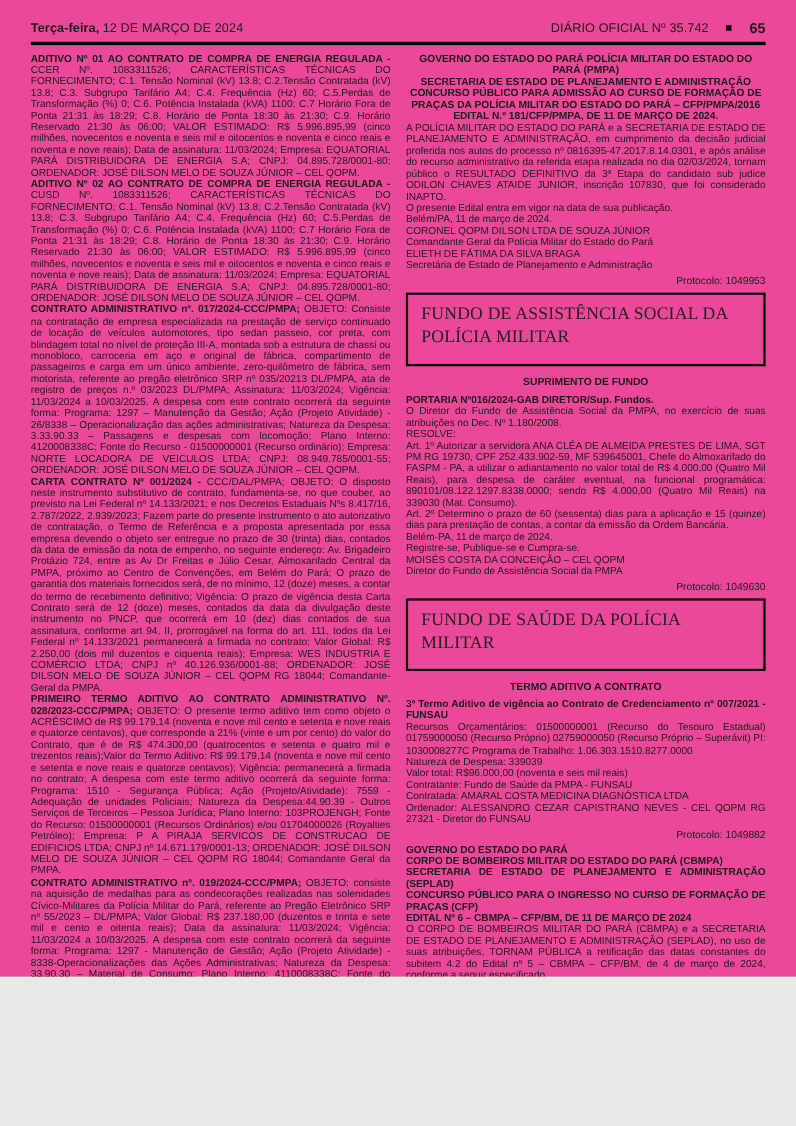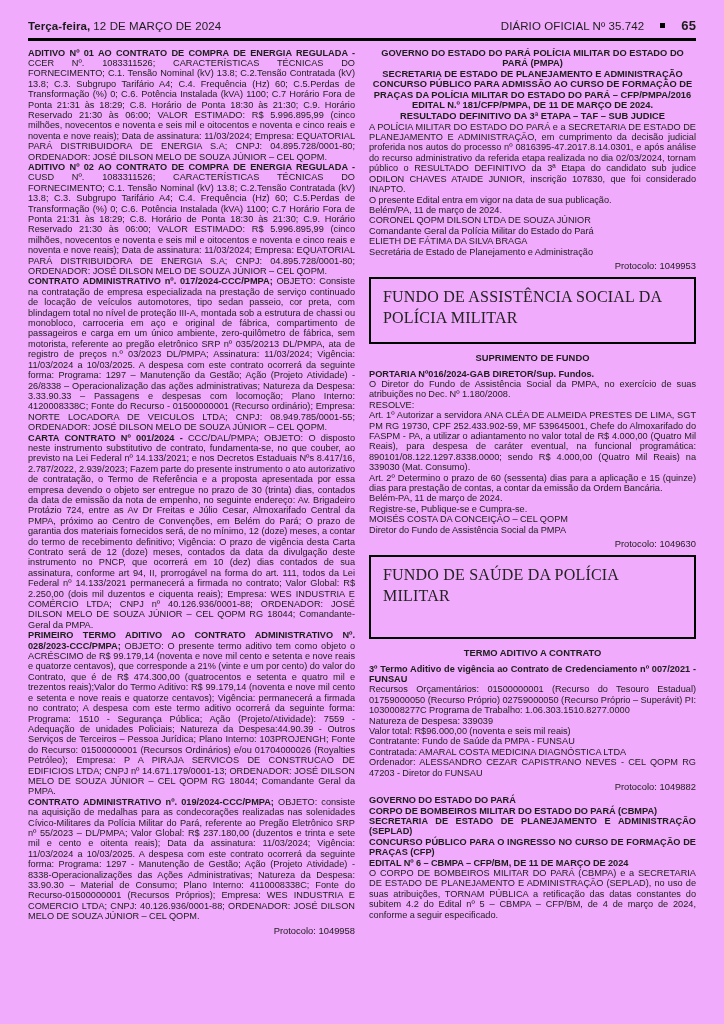--- a/index.html
+++ b/index.html
@@ -1,20 +1,20 @@
 <!DOCTYPE html>
 <html lang="pt"><head>
 <meta charset="utf-8">
 <style>
   html,body{margin:0;padding:0;background:#e8e8e8;}
   .page{
     position:relative;
-    width:724px;height:1024px;
+    width:724px;height:888px;
     margin:0 auto;
-    background:#f0abfc;
+    background:#ec4899;
     color:#1c1c1c;
     font-family:"Liberation Sans","DejaVu Sans",sans-serif;
     overflow:hidden;
     box-sizing:border-box;
     padding:18px 28px 0 28px;
   }
   
   .hdr{display:flex;justify-content:space-between;align-items:baseline;font-size:11.5px;letter-spacing:.1px;}
   .hdr .b{font-weight:bold;}
   .hdr .h-left span{margin-right:3px;}
@@ -35,21 +35,21 @@
   
   .boxed{
     border:2.5px solid #000;
     margin:6px 0 8px;
     padding:8px 12px 13px;
     font-family:"Liberation Serif","DejaVu Serif",serif;
     font-size:16px;line-height:1.3;
     letter-spacing:.2px;
     color:#222;
   }
-  .boxed.tall{padding-bottom:30px;}
+  .boxed.tall{padding-bottom:12px;}
 </style>
 </head>
 <body>
 
 <div class="page">
 
   <header class="hdr">
     <div class="h-left">
       <span class="b">Terça-feira,</span><span>12 DE MARÇO DE 2024</span>
     </div>
@@ -72,21 +72,20 @@
       <p class="blk"><span class="lead">CONTRATO ADMINISTRATIVO nº. 019/2024-CCC/PMPA; </span><span>OBJETO: consiste na aquisição de medalhas para as condecorações realizadas nas solenidades Cívico-Militares da Polícia Militar do Pará, referente ao Pregão Eletrônico SRP nº 55/2023 – DL/PMPA; Valor Global: R$ 237.180,00 (duzentos e trinta e sete mil e cento e oitenta reais); Data da assinatura: 11/03/2024; Vigência: 11/03/2024 a 10/03/2025. A despesa com este contrato ocorrerá da seguinte forma: Programa: 1297 - Manutenção de Gestão; Ação (Projeto Atividade) - 8338-Operacionalizações das Ações Administrativas; Natureza da Despesa: 33.90.30 – Material de Consumo; Plano Interno: 4110008338C; Fonte do Recurso-01500000001 (Recursos Próprios); Empresa: WES INDUSTRIA E COMERCIO LTDA; CNPJ: 40.126.936/0001-88; ORDENADOR: JOSÉ DILSON MELO DE SOUZA JÚNIOR – CEL QOPM.</span></p>
       <p class="protocol">Protocolo: 1049958</p>
     </div>
 
     <div class="col">
 
       <section>
         <p class="pmpa-head">GOVERNO DO ESTADO DO PARÁ POLÍCIA MILITAR DO ESTADO DO PARÁ (PMPA)</p>
         <p class="pmpa-head">SECRETARIA DE ESTADO DE PLANEJAMENTO E ADMINISTRAÇÃO CONCURSO PÚBLICO PARA ADMISSÃO AO CURSO DE FORMAÇÃO DE PRAÇAS DA POLÍCIA MILITAR DO ESTADO DO PARÁ – CFP/PMPA/2016</p>
         <p class="pmpa-head">EDITAL N.º 181/CFP/PMPA, DE 11 DE MARÇO DE 2024.</p>
-        <p class="pmpa-head">RESULTADO DEFINITIVO DA 3ª ETAPA – TAF – SUB JUDICE</p>
         <p class="blk">A POLÍCIA MILITAR DO ESTADO DO PARÁ e a SECRETARIA DE ESTADO DE PLANEJAMENTO E ADMINISTRAÇÃO, em cumprimento da decisão judicial proferida nos autos do processo nº 0816395-47.2017.8.14.0301, e após análise do recurso administrativo da referida etapa realizada no dia 02/03/2024, tornam público o RESULTADO DEFINITIVO da 3ª Etapa do candidato sub judice ODILON CHAVES ATAIDE JUNIOR, inscrição 107830, que foi considerado INAPTO.</p>
         <p class="blk">O presente Edital entra em vigor na data de sua publicação.</p>
         <p class="blk">Belém/PA, 11 de março de 2024.</p>
         <p class="blk">CORONEL QOPM DILSON LTDA DE SOUZA JÚNIOR</p>
         <p class="blk">Comandante Geral da Polícia Militar do Estado do Pará</p>
         <p class="blk">ELIETH DE FÁTIMA DA SILVA BRAGA</p>
         <p class="blk">Secretária de Estado de Planejamento e Administração</p>
         <p class="protocol">Protocolo: 1049953</p>
       </section>
 
@@ -109,21 +108,21 @@
       <div class="boxed tall"><span>FUNDO DE SAÚDE DA POLÍCIA MILITAR</span></div>
 
       <section>
         <p class="chead">TERMO ADITIVO A CONTRATO</p>
         <p class="blk bold">3º Termo Aditivo de vigência ao Contrato de Credenciamento nº 007/2021 - FUNSAU</p>
         <p class="blk">Recursos Orçamentários: 01500000001 (Recurso do Tesouro Estadual) 01759000050 (Recurso Próprio) 02759000050 (Recurso Próprio – Superávit) PI: 1030008277C Programa de Trabalho: 1.06.303.1510.8277.0000</p>
         <p class="blk">Natureza de Despesa: 339039</p>
         <p class="blk">Valor total: R$96.000,00 (noventa e seis mil reais)</p>
         <p class="blk">Contratante: Fundo de Saúde da PMPA - FUNSAU</p>
         <p class="blk">Contratada: AMARAL COSTA MEDICINA DIAGNÓSTICA LTDA</p>
-        <p class="blk">Ordenador: ALESSANDRO CEZAR CAPISTRANO NEVES - CEL QOPM RG 47203 - Diretor do FUNSAU</p>
+        <p class="blk">Ordenador: ALESSANDRO CEZAR CAPISTRANO NEVES - CEL QOPM RG 27321 - Diretor do FUNSAU</p>
         <p class="protocol">Protocolo: 1049882</p>
       </section>
 
 
       <section>
         <p class="blk bold">GOVERNO DO ESTADO DO PARÁ</p>
         <p class="blk bold">CORPO DE BOMBEIROS MILITAR DO ESTADO DO PARÁ (CBMPA)</p>
         <p class="blk bold">SECRETARIA DE ESTADO DE PLANEJAMENTO E ADMINISTRAÇÃO (SEPLAD)</p>
         <p class="blk bold">CONCURSO PÚBLICO PARA O INGRESSO NO CURSO DE FORMAÇÃO DE PRAÇAS (CFP)</p>
         <p class="blk bold">EDITAL Nº 6 – CBMPA – CFP/BM, DE 11 DE MARÇO DE 2024</p>

